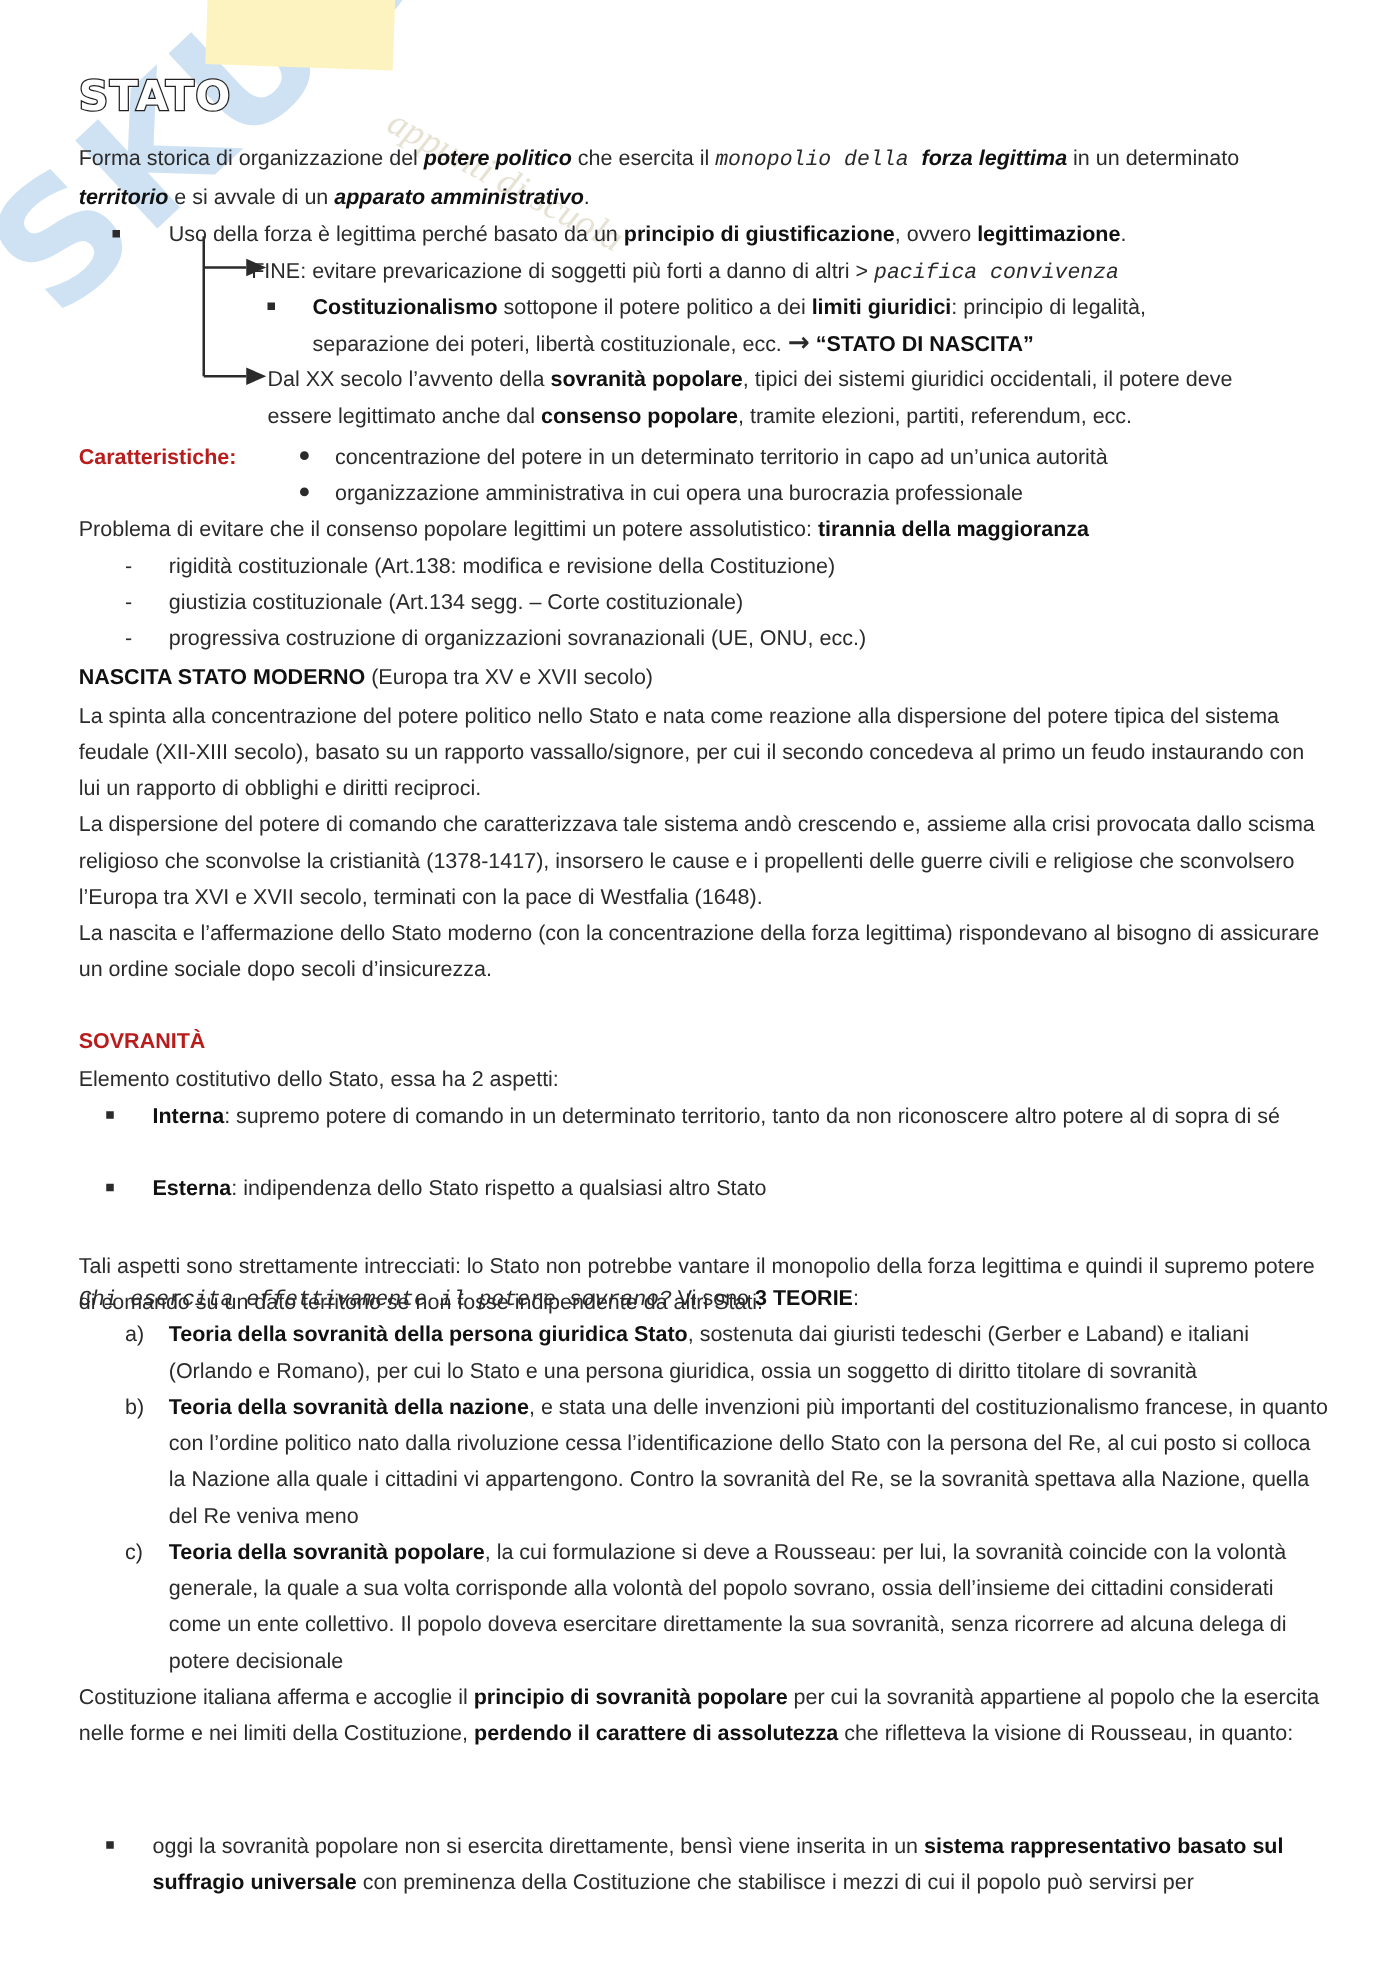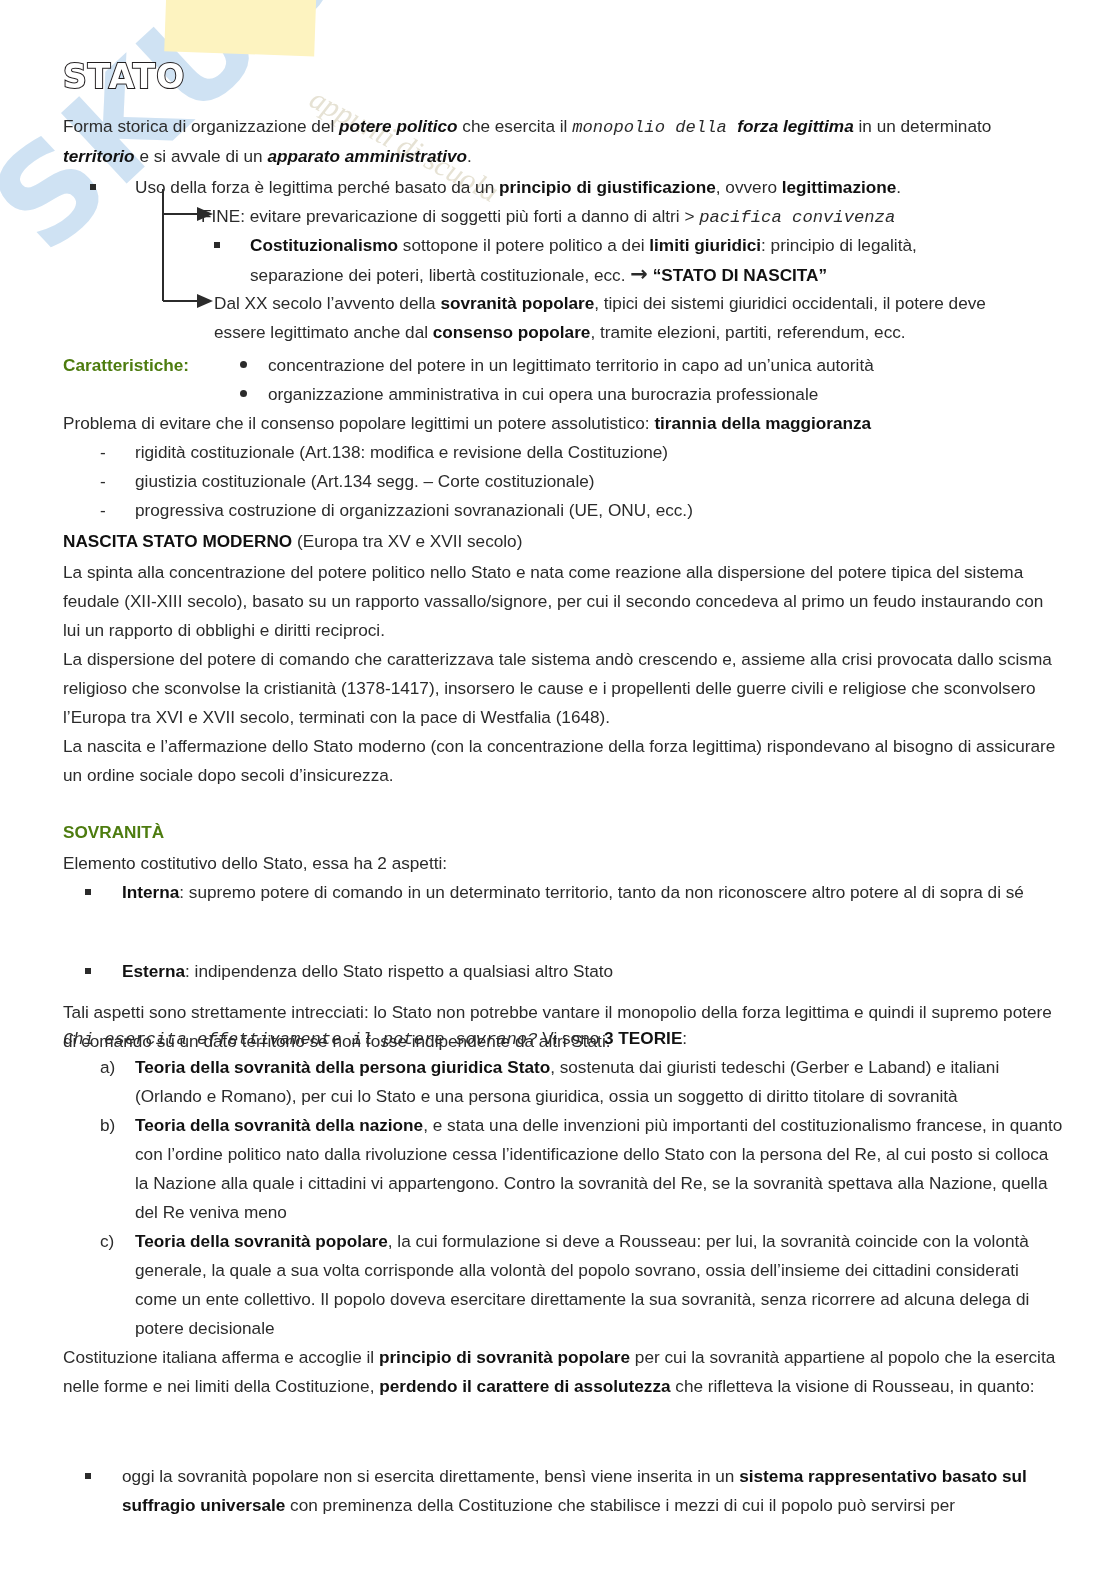--- a/index.html
+++ b/index.html
@@ -88,21 +88,21 @@
     font-size: 17.2px;
     line-height: 29px;
     color: #2b2b2b;
   }
   .para { text-align: left; }
 
   b, strong { font-weight: bold; color: #111; }
   i, em { font-style: italic; font-family: Liberation Mono, monospace; }
   .bi { font-weight: bold; font-style: italic; color: #111; }
 
-  .hdr { font-weight: bold; color: #4d7c0f; }
+  .hdr { font-weight: bold; color: #b91c1c; }
 
   
   .row {
     position: relative;
     display: flex;
     align-items: flex-start;
   }
   .marker {
     flex: 0 0 auto;
     text-align: left;
@@ -196,21 +196,21 @@
   </div>
   <div class="block" style="left:214px; top:318px; width:849px;">
     <span>essere legittimato anche dal </span><b>consenso popolare</b><span>, tramite elezioni, partiti, referendum, ecc.</span>
   </div>
 
   <div class="block hdr" style="left:63px; top:351px; width:190px;">Caratteristiche:</div>
 
   <div class="block" style="left:240px; top:351px; width:823px;">
     <div class="row">
       <span class="marker" style="width:28px;"><span class="dot-bullet"></span></span>
-      <span class="rowtext">concentrazione del potere in un legittimato territorio in capo ad un’unica autorità</span>
+      <span class="rowtext">concentrazione del potere in un determinato territorio in capo ad un’unica autorità</span>
     </div>
   </div>
   <div class="block" style="left:240px; top:380px; width:823px;">
     <div class="row">
       <span class="marker" style="width:28px;"><span class="dot-bullet"></span></span>
       <span class="rowtext">organizzazione amministrativa in cui opera una burocrazia professionale</span>
     </div>
   </div>
 
   <div class="block" style="left:63px; top:409px; width:1000px;">
@@ -250,21 +250,21 @@
 
   <div class="block" style="left:63px; top:849px; width:1000px;">Elemento costitutivo dello Stato, essa ha 2 aspetti:</div>
 
   <div class="block" style="left:85px; top:878px; width:978px;">
     <div class="row">
       <span class="marker" style="width:37px;"><span class="sq-bullet"></span></span>
       <span class="rowtext"><b>Interna</b><span>: supremo potere di comando in un determinato territorio, tanto da non riconoscere altro potere al di sopra di sé</span></span>
     </div>
   </div>
 
-  <div class="block" style="left:85px; top:936px; width:978px;margin-top:21px;">
+  <div class="block" style="left:85px; top:936px; width:978px;">
     <div class="row">
       <span class="marker" style="width:37px;"><span class="sq-bullet"></span></span>
       <span class="rowtext"><b>Esterna</b><span>: indipendenza dello Stato rispetto a qualsiasi altro Stato</span></span>
     </div>
   </div>
 
   <div class="block para" style="left:63px; top:998px; width:1000px;">Tali aspetti sono strettamente intrecciati: lo Stato non potrebbe vantare il monopolio della forza legittima e quindi il supremo potere di comando su un dato territorio se non fosse indipendente da altri Stati.</div>
 
   <div class="block" style="left:63px; top:1024px; width:1000px;">
     <em>Chi esercita effettivamente il potere sovrano?</em><span> Vi sono </span><b>3 TEORIE</b><span>:</span>

